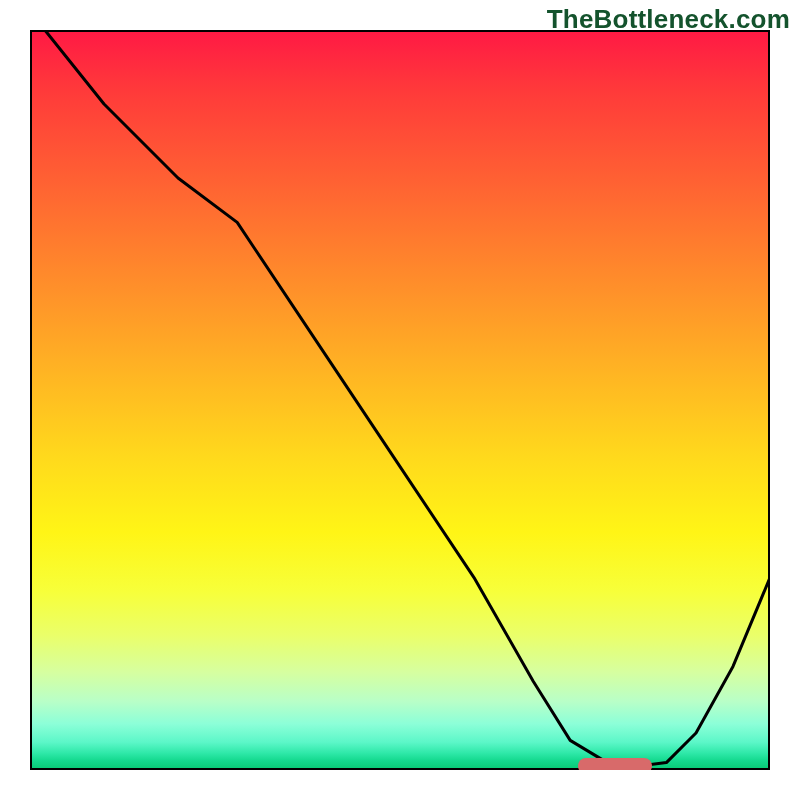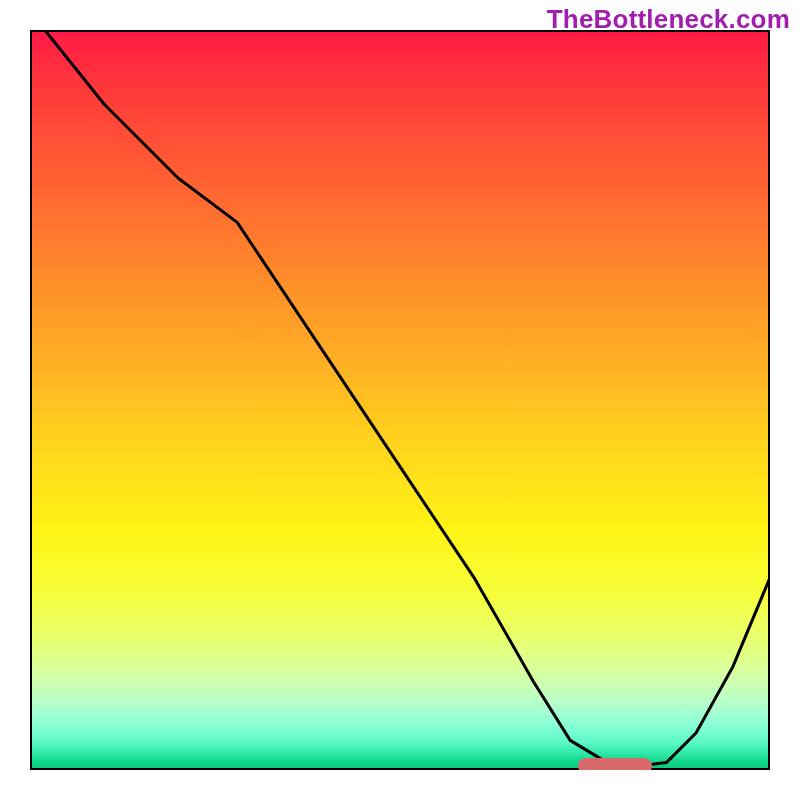--- a/index.html
+++ b/index.html
@@ -10,21 +10,21 @@
     height: 800px;
     background: #fff;
   }
   .watermark {
     position: absolute;
     top: 4px;
     right: 10px;
     font-family: Arial, Helvetica, sans-serif;
     font-size: 26px;
     font-weight: 600;
-    color: #a21caf;
+    color: #14532d;
     letter-spacing: 0.2px;
   }
   .plot {
     position: absolute;
     left: 30px;
     top: 30px;
     width: 740px;
     height: 740px;
     box-shadow: inset 0 0 0 2px #000;
     overflow: hidden;

